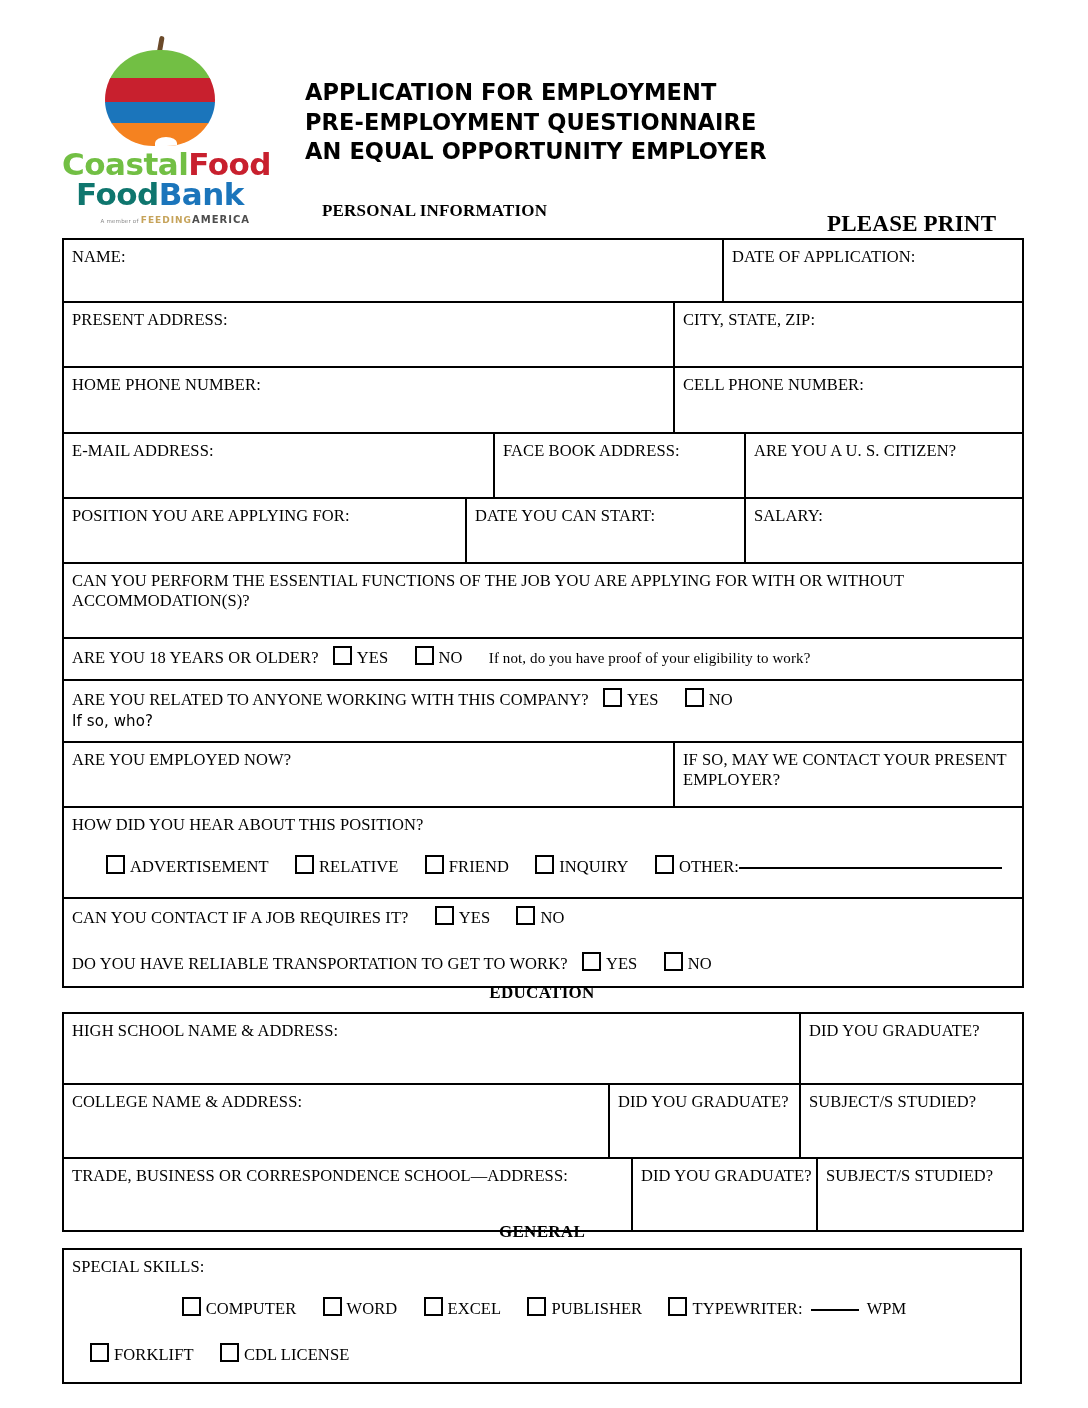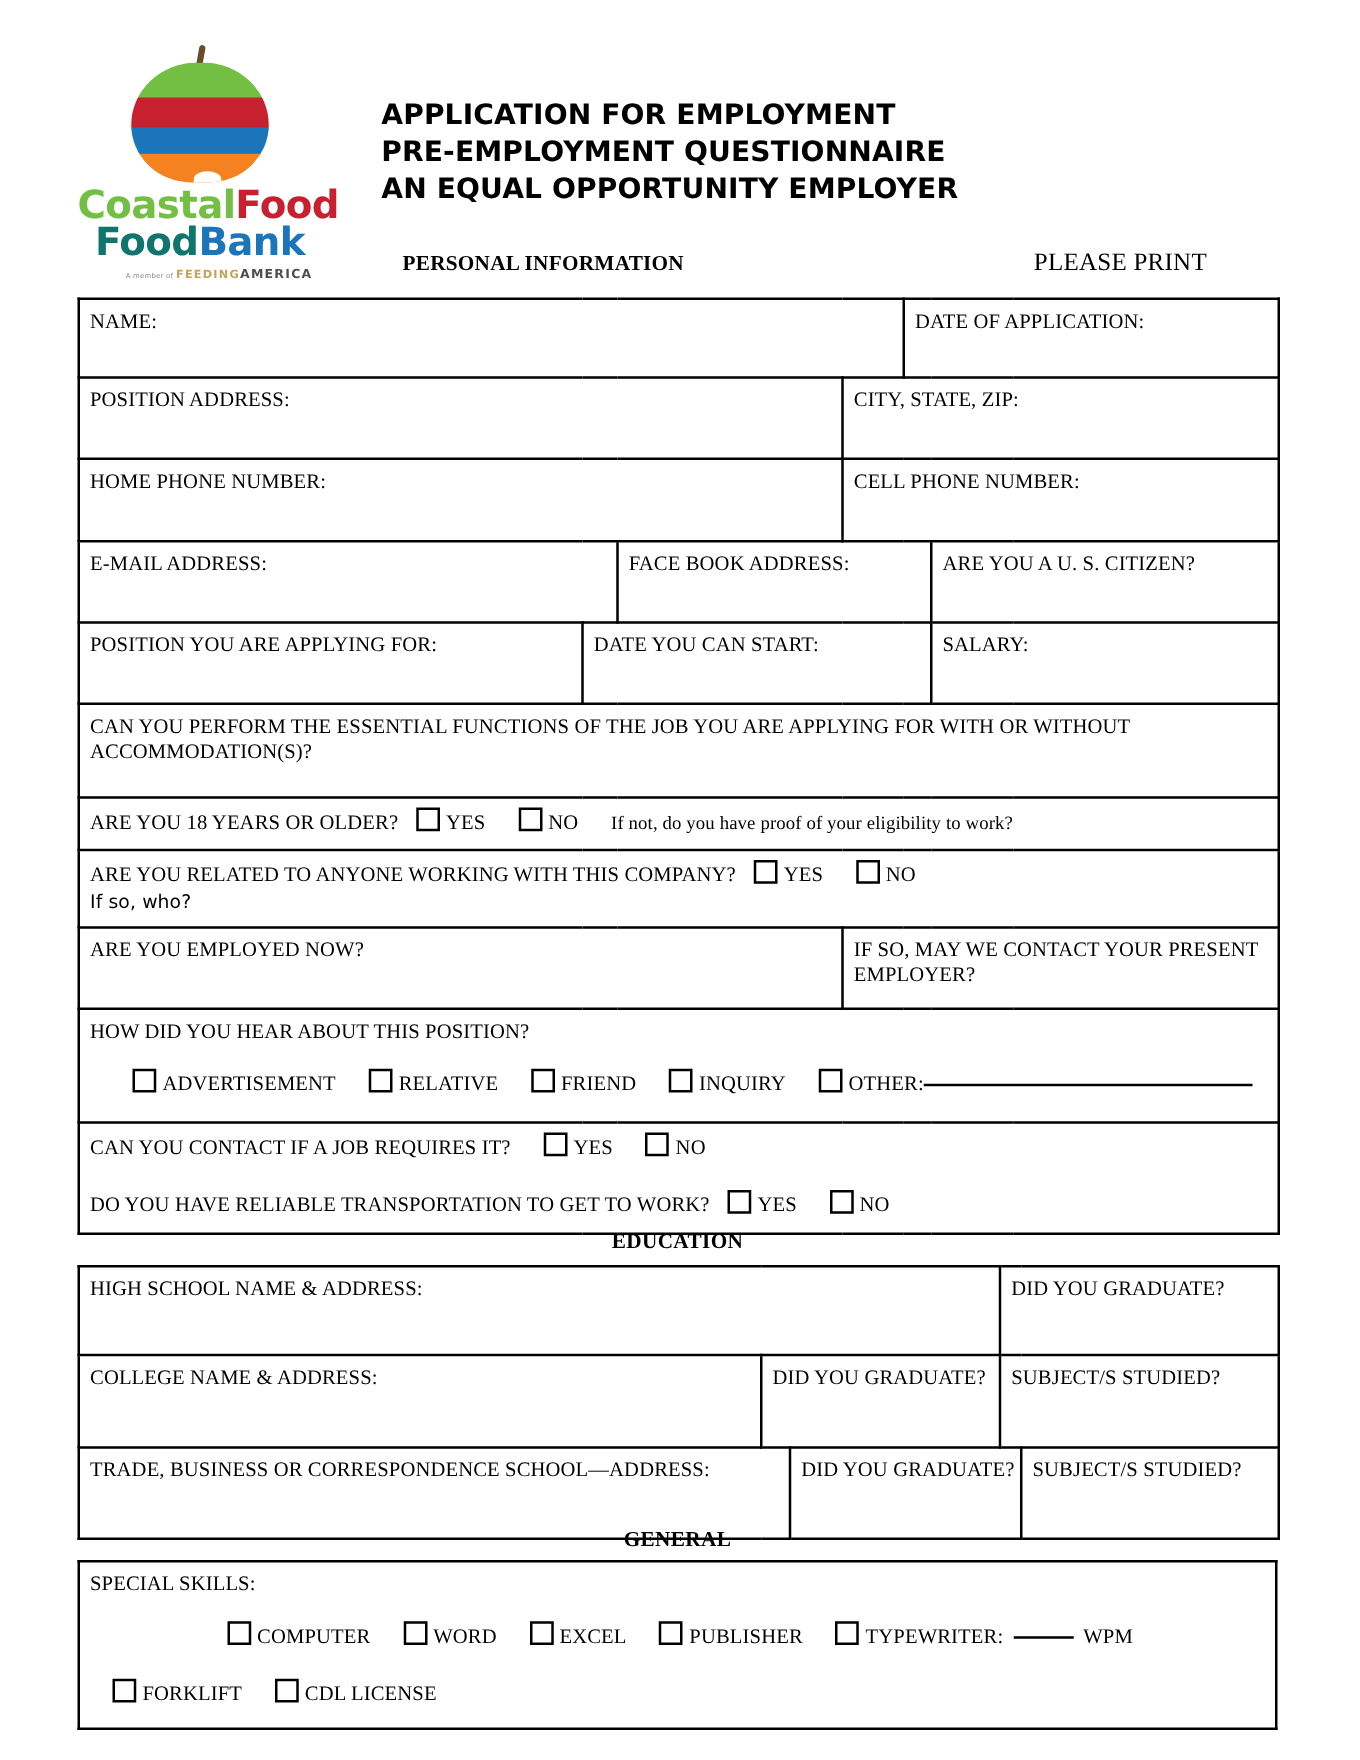--- a/index.html
+++ b/index.html
@@ -114,24 +114,24 @@
     left: 322px;
     top: 201px;
     font-family: "Liberation Serif", serif;
     font-weight: bold;
     font-size: 17px;
     letter-spacing: .2px;
   }
   .subhead-print {
     position: absolute;
     left: 827px;
-    top: 199px;
-    font-family: "Liberation Serif", serif;
-    font-weight: normal;
-    font-size: 20px;
+    top: 211px;
+    font-family: "Liberation Serif", serif;
+    font-weight: bold;
+    font-size: 23px;
     letter-spacing: .2px;
   }
 
   
   .tbl {
     position: absolute;
     left: 62px;
     width: 960px;
     border-collapse: collapse;
     table-layout: fixed;
@@ -242,21 +242,21 @@
       <col style="width:212px">
   </colgroup>
 
   <tbody>
       <tr>
     <td colspan="5" style="height:54px"><span>NAME:</span></td>
     <td colspan="3"><span>DATE OF APPLICATION:</span></td>
   </tr>
 
   <tr>
-    <td colspan="4" style="height:56px"><span>POSITION ADDRESS:</span></td>
+    <td colspan="4" style="height:56px"><span>PRESENT ADDRESS:</span></td>
     <td colspan="4"><span>CITY, STATE, ZIP:</span></td>
   </tr>
 
   <tr>
     <td colspan="4" style="height:57px"><span>HOME PHONE NUMBER:</span></td>
     <td colspan="4"><span>CELL PHONE NUMBER:</span></td>
   </tr>
 
   <tr>
     <td colspan="3" style="height:56px"><span>E-MAIL ADDRESS:</span></td>

